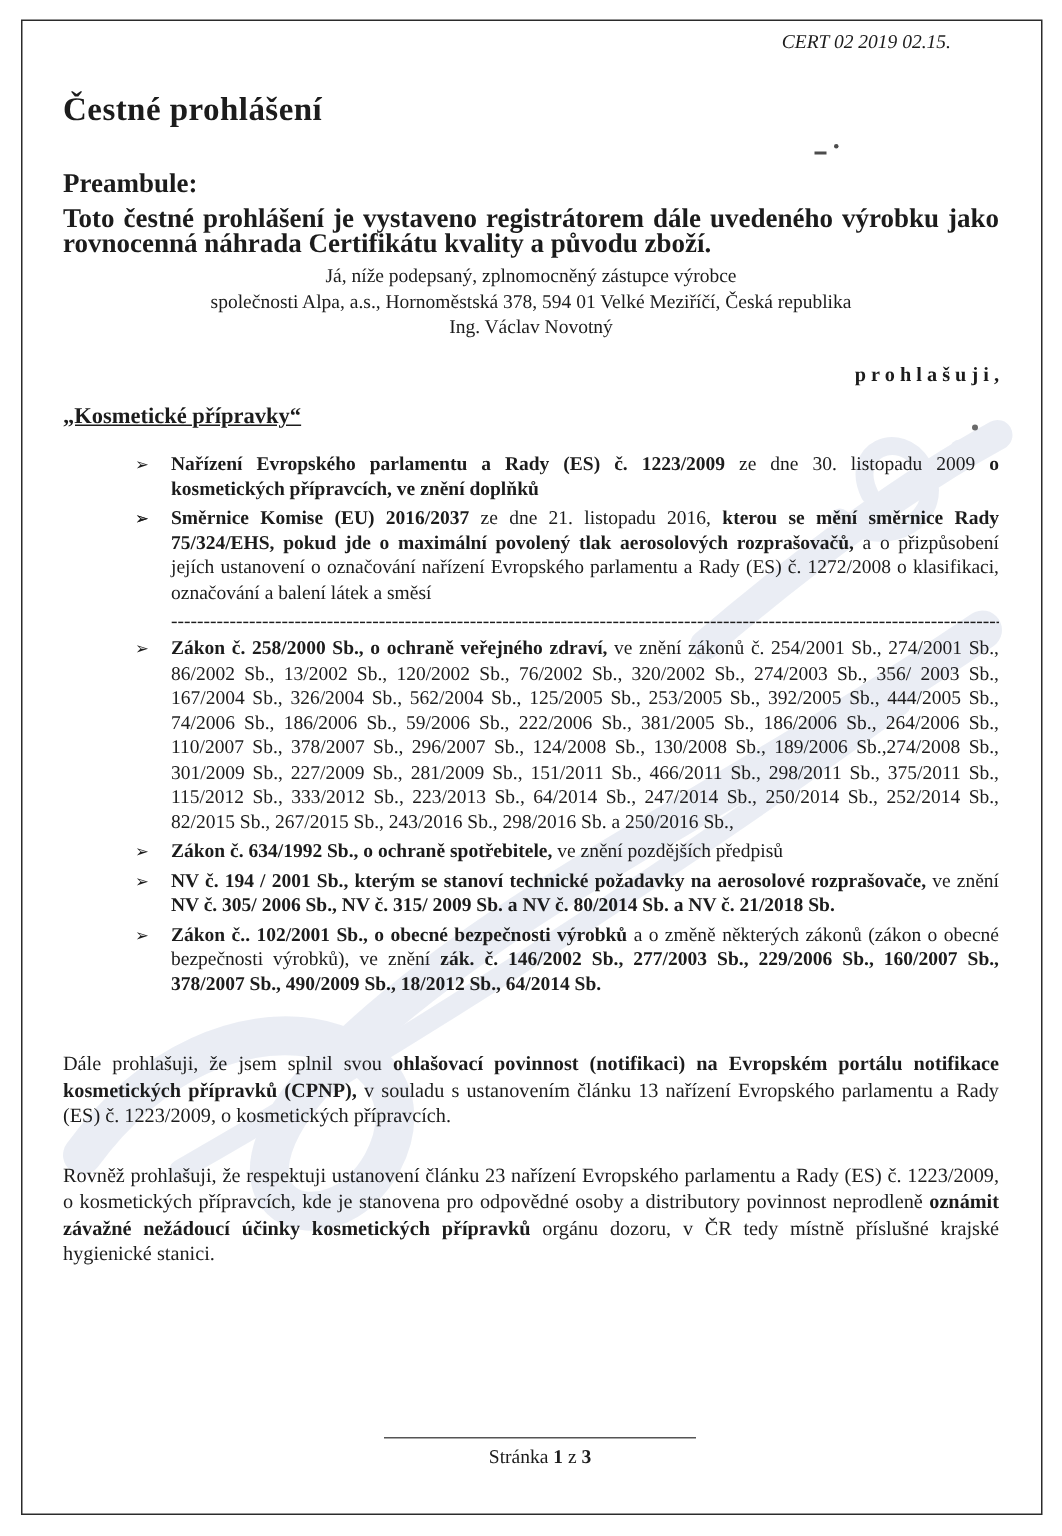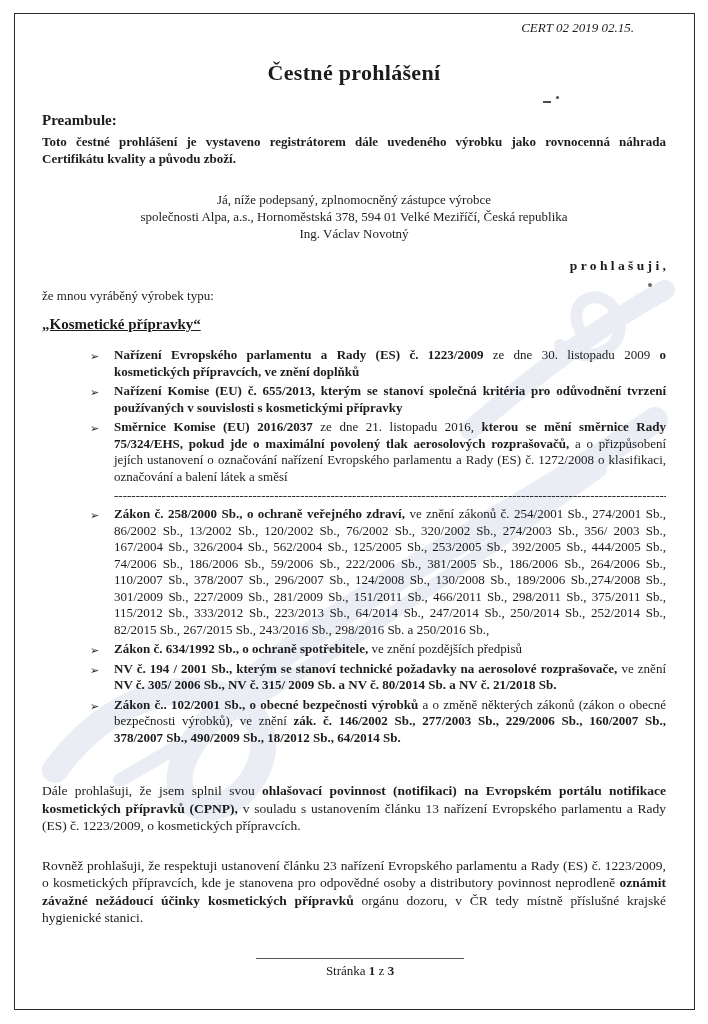--- a/index.html
+++ b/index.html
@@ -18,24 +18,24 @@
     z-index:2;
   }
   .watermark { position:absolute; left:0; top:0; z-index:0; }
   .content {
     position:relative; z-index:1;
     padding:20px 42px 0 42px;
     width:708px; height:1024px;
   }
   .b { font-weight:700; }
   .header-code { text-align:right; font-style:italic; font-size:13px; padding-right:32px; }
-  .title { margin-top:24px; text-align:center; font-size:22px; font-weight:700; letter-spacing:0.3px; }
-  .preambule-h { margin-top:26px; font-size:15px; font-weight:700;font-family:Liberation Serif, serif; }
-  .preambule-body { margin-top:4px; font-size:13px; font-weight:700; line-height:17px; text-align:justify; }
-  .intro { margin-top:24px; text-align:center; font-size:13px; line-height:17px; }
+  .title { margin-top:24px; font-size:22px; font-weight:700; letter-spacing:0.3px; }
+  .preambule-h { margin-top:26px; font-size:18px; font-weight:700;font-family:Liberation Serif, serif; }
+  .preambule-body { margin-top:4px; font-size:18px; font-weight:700; line-height:17px; text-align:justify; }
+  .intro { margin-top:4px; text-align:center; font-size:13px; line-height:17px; }
   .declare { margin-top:16px; text-align:right; font-size:13.5px; font-weight:700; }
   .product-intro { margin-top:14px; font-size:13px; }
   .product-name { margin-top:12px; text-align:left; font-size:15px; font-weight:700; text-decoration:underline; }
   .list-intro { margin-top:10px; font-size:13px; }
   ul.bullets { margin-top:14px; list-style:none; }
   ul.bullets li {
     position:relative; padding-left:72px; margin-bottom:3px;
     font-size:13px; line-height:16.5px; text-align:justify;
   }
   ul.bullets li .arrow {
@@ -90,33 +90,31 @@
   <p class="preambule-body">Toto čestné prohlášení je vystaveno registrátorem dále uvedeného výrobku jako rovnocenná náhrada Certifikátu kvality a původu zboží.</p>
 
   <div class="intro">
     <div>Já, níže podepsaný, zplnomocněný zástupce výrobce</div>
     <div>společnosti Alpa, a.s., Hornoměstská 378, 594 01  Velké Meziříčí, Česká republika</div>
     <div>Ing. Václav Novotný</div>
   </div>
 
   <div class="declare">p r o h l a š u j i ,</div>
 
-  <p class="product-intro">že mnou vyráběný výrobek typu:</p>
 
   <div class="product-name">„Kosmetické přípravky“</div>
 
 
   <ul class="bullets">
     <li>
       <span class="arrow">➢</span>
       <span><span class="b">Nařízení Evropského parlamentu a Rady (ES) č. 1223/2009</span><span> ze dne 30. listopadu 2009 </span><span class="b">o kosmetických přípravcích, ve znění doplňků</span></span>
     </li>
     <li>
       <span class="arrow">➢</span>
-      <span><span class="b">Nařízení Komise (EU) č. 655/2013, kterým se stanoví společná kritéria pro odůvodnění tvrzení používaných v souvislosti s kosmetickými přípravky</span></span>
     </li>
     <li>
       <span class="arrow">➢</span>
       <span><span class="b">Směrnice Komise (EU) 2016/2037</span><span> ze dne 21. listopadu 2016, </span><span class="b">kterou se mění směrnice Rady 75/324/EHS, pokud jde o maximální povolený tlak aerosolových rozprašovačů,</span><span> a o přizpůsobení jejích ustanovení o označování nařízení Evropského parlamentu a Rady (ES) č. 1272/2008 o klasifikaci, označování a balení látek a směsí</span></span>
     </li>
   </ul>
 
   <div class="dash-sep">--------------------------------------------------------------------------------------------------------------------------------</div>
 
   <ul class="bullets" style="margin-top:0;">

